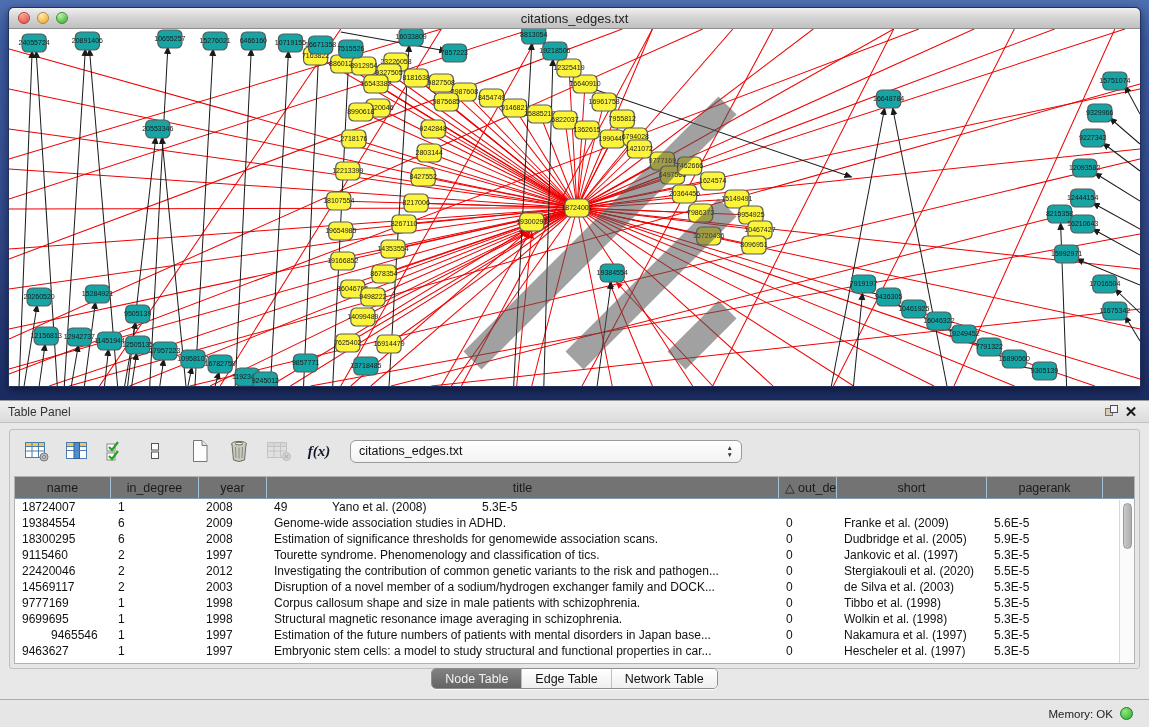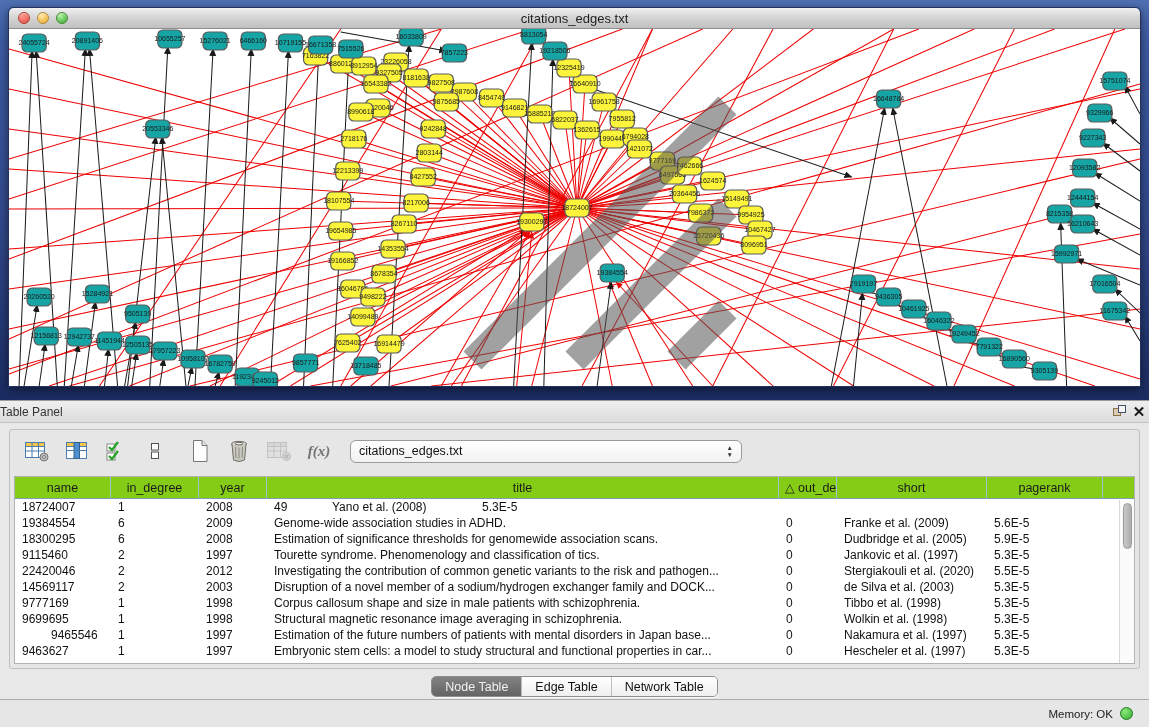--- a/index.html
+++ b/index.html
@@ -18,53 +18,53 @@
   .light{width:12px;height:12px;border-radius:50%;box-shadow:inset 0 1px 1px rgba(255,255,255,.6);}
   .light.red{background:radial-gradient(circle at 35% 30%,#FF9A90,#EC6A5E 60%,#D04E42);border:1px solid #B23B30;}
   .light.yellow{background:radial-gradient(circle at 35% 30%,#FFE9A8,#F5BF4F 60%,#D6A243);border:1px solid #B4883A;}
   .light.green{background:radial-gradient(circle at 35% 30%,#B5F2A5,#61C554 60%,#4DA73C);border:1px solid #3F8A31;}
   .graph-canvas{flex:1;position:relative;background:#fff;overflow:hidden;}
   .graph-canvas svg{position:absolute;left:0;top:0;width:100%;height:100%;}
   .grip{position:absolute;right:2px;bottom:2px;width:14px;height:14px;opacity:.55;}
 
   
   .table-panel{position:relative;width:1149px;height:327px;background:#E8E8E8;border-top:1px solid #9A9A9A;}
-  .panel-header{height:22px;display:flex;align-items:center;padding:0 0;font-size:12px;color:#333;
+  .panel-header{height:22px;display:flex;align-items:center;padding:0 8px;font-size:12px;color:#333;
     background:linear-gradient(#EFEFEF,#DCDCDC);border-bottom:1px solid #C2C2C2;}
   .panel-header .sp{flex:1;}
   .ph-btn{display:flex;align-items:center;justify-content:center;width:20px;height:18px;cursor:default;}
   .float-ic{position:relative;width:13px;height:13px;}
   .float-ic .sq1{position:absolute;left:0;top:3px;width:8px;height:8px;border:1px solid #8B7345;background:#D8CDB2;}
   .float-ic .sq2{position:absolute;left:5px;top:0;width:8px;height:8px;border:1px solid #44506E;background:#F5F5F5;}
   .close-x{font-size:15px;font-weight:bold;color:#1a1a1a;line-height:1;}
 
   .panel-content{position:absolute;left:9px;right:9px;top:28px;bottom:58px;background:#E6E6E6;
     border:1px solid #C0C0C0;border-radius:3px;}
   .toolbar{height:42px;display:flex;align-items:center;gap:15px;padding:0 14px;}
   .tb-btn{display:flex;align-items:center;justify-content:center;height:28px;min-width:24px;}
   .tb-btn svg{display:block;}
-  .fx{font-family:"Liberation Serif",serif;font-style:italic;font-weight:bold;font-size:15px;color:#737373;}
+  .fx{font-family:"Liberation Serif",serif;font-style:italic;font-weight:bold;font-size:15px;color:#0f172a;}
   .combo{margin-left:4px;width:392px;height:23px;border:1px solid #9A9A9A;border-radius:6px;
     background:linear-gradient(#FFFFFF,#F2F2F2);display:flex;align-items:center;padding:0 8px;font-size:12.5px;color:#111;}
   .combo .sp{flex:1;}
   .combo .updown{display:flex;flex-direction:column;gap:1px;align-items:center;}
   .combo .updown span{font-size:6.5px;line-height:.85;color:#333;}
 
   .table-wrap{position:absolute;left:4px;right:4px;top:46px;bottom:4px;background:#fff;border:1px solid #B2B2B2;overflow:hidden;}
-  .header-row{display:flex;height:22px;background:#84cc16;border-bottom:1px solid #7F9DB9;}
+  .header-row{display:flex;height:22px;background:#737373;border-bottom:1px solid #7F9DB9;}
   .th{display:flex;align-items:center;justify-content:center;font-size:12.5px;color:#1b1b1b;
     border-right:1px solid #9FC0D6;white-space:nowrap;overflow:hidden;flex:0 0 auto;}
   .th.sorted{justify-content:flex-start;padding-left:6px;}
   .tbody .tr{display:flex;height:16px;}
   .td{font-size:12px;color:#111;padding:1px 0 0 7px;white-space:nowrap;overflow:hidden;flex:0 0 auto;}
   .vscroll{position:absolute;top:23px;right:0;bottom:0;width:15px;background:#FBFBFB;border-left:1px solid #D8D8D8;}
   .vthumb{position:absolute;left:2.5px;top:3px;width:9px;height:46px;border-radius:5px;
     background:linear-gradient(90deg,#C9C9C9,#ADADAD);border:1px solid #9A9A9A;}
 
-  .tabbar{position:absolute;left:0;right:0;bottom:30px;display:flex;justify-content:center;text-align:right;}
+  .tabbar{position:absolute;left:0;right:0;bottom:38px;display:flex;justify-content:center;text-align:right;}
   .tabgroup{display:flex;height:21px;border:1px solid #8E8E8E;border-radius:5px;overflow:hidden;
     box-shadow:0 1px 1px rgba(255,255,255,.8);}
   .tab{display:flex;align-items:center;padding:0 13px;font-size:12.5px;color:#111;
     background:linear-gradient(#FFFFFF,#EFEFEF);border-right:1px solid #BFBFBF;}
   .tab:last-child{border-right:none;}
   .tab.sel{background:linear-gradient(#828282,#646464);color:#F2F2F2;}
 
   .status-bar{position:absolute;left:0;right:0;bottom:0;height:28px;display:flex;align-items:center;
     justify-content:flex-end;gap:7px;padding-right:16px;border-top:1px solid #ADADAD;background:#E6E6E6;
     font-size:11.5px;color:#222;}

